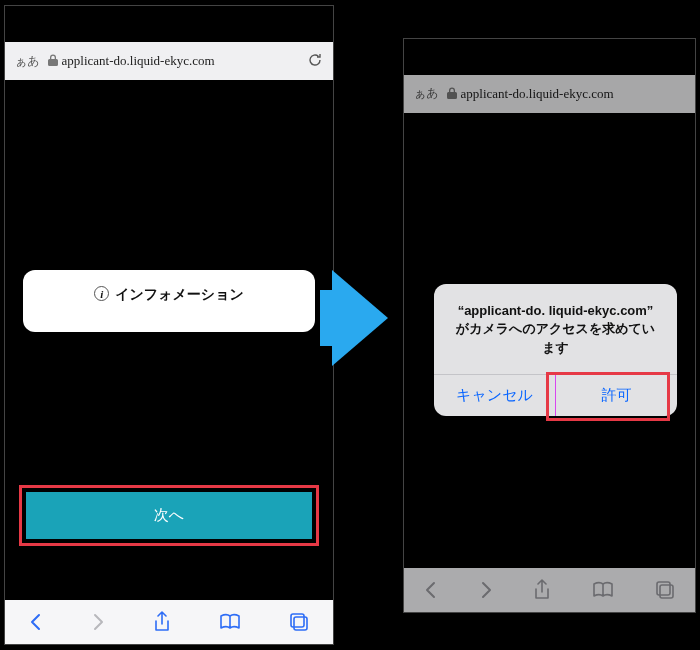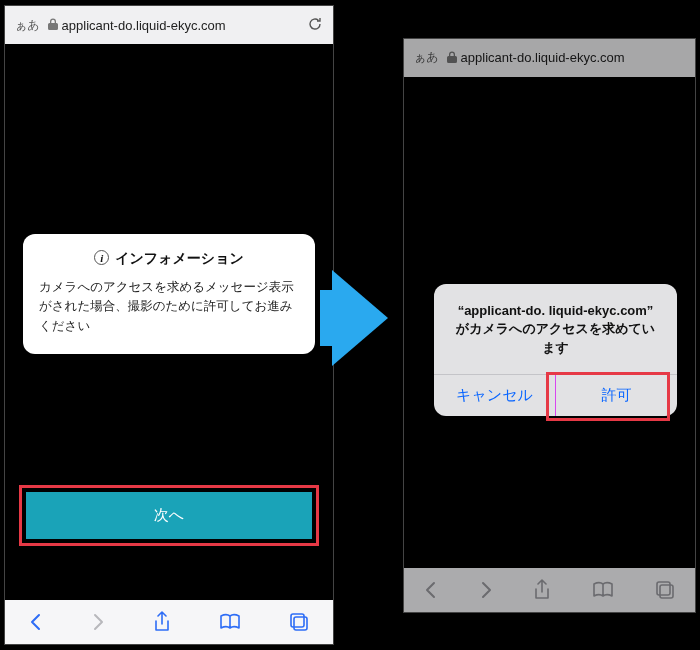--- a/index.html
+++ b/index.html
@@ -33,24 +33,25 @@
   }
   .addr-bar {
     height: 38px;
     background: #f0f0f2;
     display: flex;
     align-items: center;
     padding: 0 10px;
     font-size: 13px;
     color: #444;
     flex-shrink: 0;
+    margin-top: 36px;
   }
   .addr-aa { font-size: 12px; color: #555; margin-right: 8px; }
   .addr-lock { margin-right: 4px; font-size: 11px; color: #777; }
-  .addr-url { flex: 1; color: #222; font-size: 13px; }
+  .addr-url { flex: 1; color: #222; font-size: 13px; font-family: Liberation Serif, serif; }
   .addr-refresh { font-size: 15px; color: #555; }
   .content {
     flex: 1;
     background: #000;
     position: relative;
   }
   .info-card {
     position: absolute;
     left: 18px; right: 18px;
     top: 190px;
@@ -195,21 +196,20 @@
           <path fill="none" stroke="#555" stroke-width="1.4" d="M13 8a5 5 0 11-1.7-3.7M13 2v3h-3"></path>
         </svg>
     </span>
   </div>
 
   <div class="content">
     <div class="info-card">
       <div class="info-title">
         <span class="i-icon">i</span><span>インフォメーション</span>
       </div>
-      <div class="info-body">カメラへのアクセスを求めるメッセージ表示がされた場合、撮影のために許可してお進みください</div>
     </div>
 
     <div class="next-wrap">
       <div class="next-btn">次へ</div>
     </div>
   </div>
 
   <div class="toolbar">
     <span class="tb">
       <svg width="14" height="18" viewBox="0 0 14 18">

